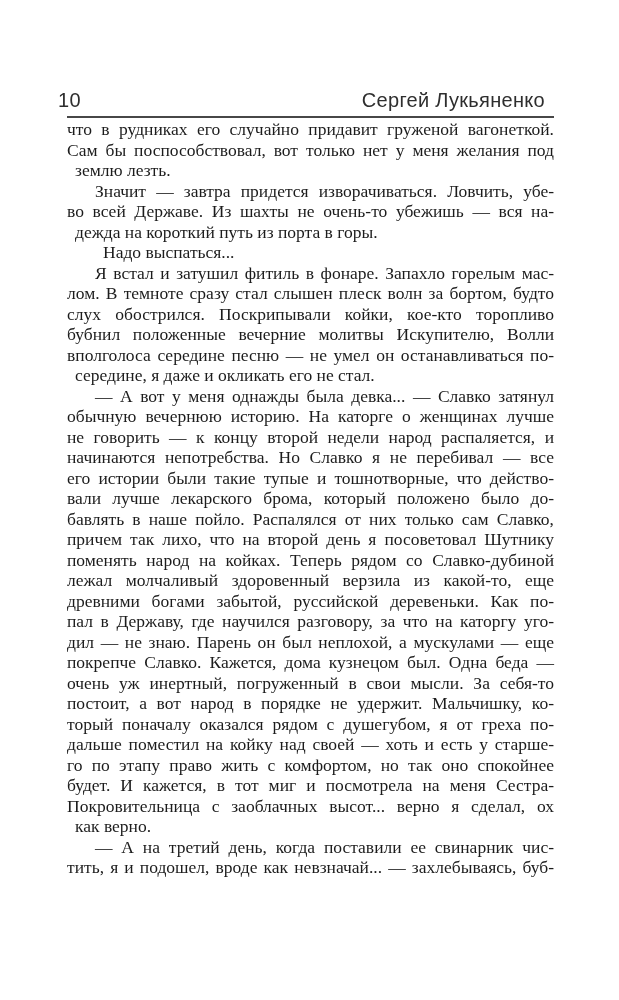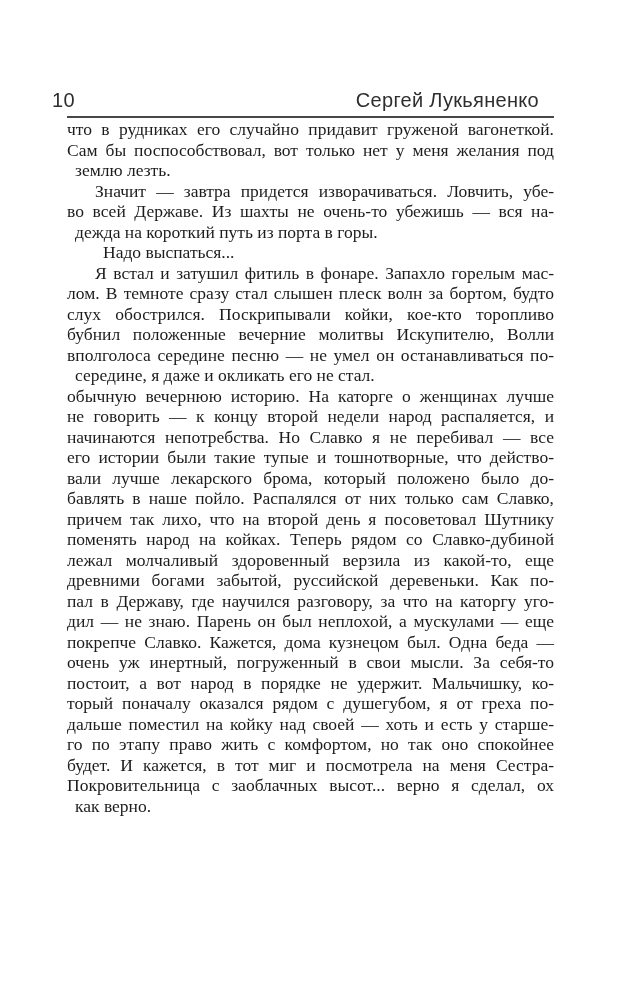--- a/index.html
+++ b/index.html
@@ -6,21 +6,21 @@
   .page {
     position: relative;
     width: 619px;
     height: 1000px;
     background: #ffffff;
     overflow: hidden;
   }
   .page-header {
     position: absolute;
     top: 89px;
-    left: 52px;
+    left: 58px;
     width: 487px;
     display: flex;
     justify-content: space-between;
     align-items: baseline;
     font-family: "Liberation Sans", sans-serif;
     font-size: 20px;
     line-height: 22px;
     color: #2e2e2e;
     letter-spacing: 0.3px;
   }
@@ -75,20 +75,21 @@
       </div>
       <div class="para">
         <div class="line indent">Я встал и затушил фитиль в фонаре. Запахло горелым мас-</div>
         <div class="line">лом. В темноте сразу стал слышен плеск волн за бортом, будто</div>
         <div class="line">слух обострился. Поскрипывали койки, кое-кто торопливо</div>
         <div class="line">бубнил положенные вечерние молитвы Искупителю, Волли</div>
         <div class="line">вполголоса середине песню — не умел он останавливаться по-</div>
         <div class="line end">середине, я даже и окликать его не стал.</div>
       </div>
       <div class="para">
+        <div class="line indent">— А вот у меня однажды была девка... — Славко затянул</div>
         <div class="line">обычную вечернюю историю. На каторге о женщинах лучше</div>
         <div class="line">не говорить — к концу второй недели народ распаляется, и</div>
         <div class="line">начинаются непотребства. Но Славко я не перебивал — все</div>
         <div class="line">его истории были такие тупые и тошнотворные, что действо-</div>
         <div class="line">вали лучше лекарского брома, который положено было до-</div>
         <div class="line">бавлять в наше пойло. Распалялся от них только сам Славко,</div>
         <div class="line">причем так лихо, что на второй день я посоветовал Шутнику</div>
         <div class="line">поменять народ на койках. Теперь рядом со Славко-дубиной</div>
         <div class="line">лежал молчаливый здоровенный верзила из какой-то, еще</div>
         <div class="line">древними богами забытой, руссийской деревеньки. Как по-</div>
@@ -97,14 +98,18 @@
         <div class="line">покрепче Славко. Кажется, дома кузнецом был. Одна беда —</div>
         <div class="line">очень уж инертный, погруженный в свои мысли. За себя-то</div>
         <div class="line">постоит, а вот народ в порядке не удержит. Мальчишку, ко-</div>
         <div class="line">торый поначалу оказался рядом с душегубом, я от греха по-</div>
         <div class="line">дальше поместил на койку над своей — хоть и есть у старше-</div>
         <div class="line">го по этапу право жить с комфортом, но так оно спокойнее</div>
         <div class="line">будет. И кажется, в тот миг и посмотрела на меня Сестра-</div>
         <div class="line">Покровительница с заоблачных высот... верно я сделал, ох</div>
         <div class="line end">как верно.</div>
       </div>
+      <div class="para">
+        <div class="line indent">— А на третий день, когда поставили ее свинарник чис-</div>
+        <div class="line">тить, я и подошел, вроде как невзначай... — захлебываясь, буб-</div>
+      </div>
     </div>
 </div>
 
 </body></html>

